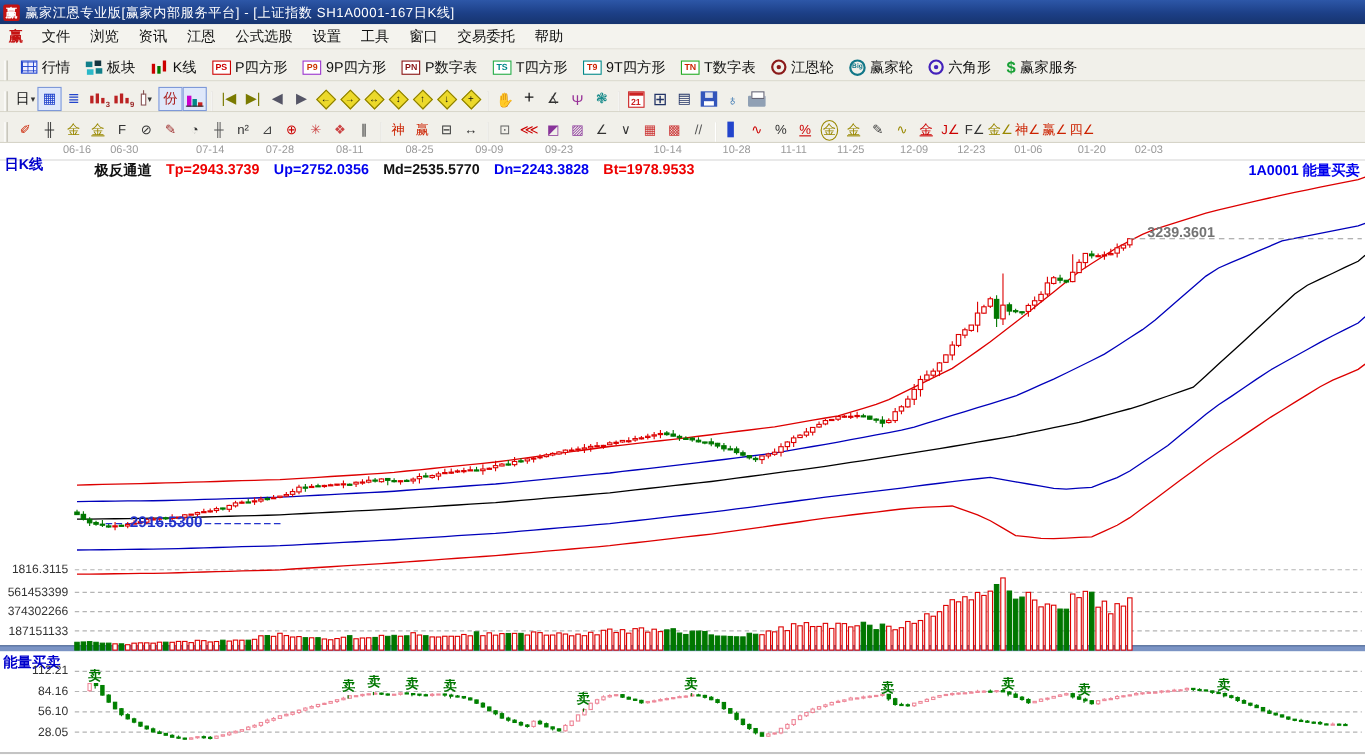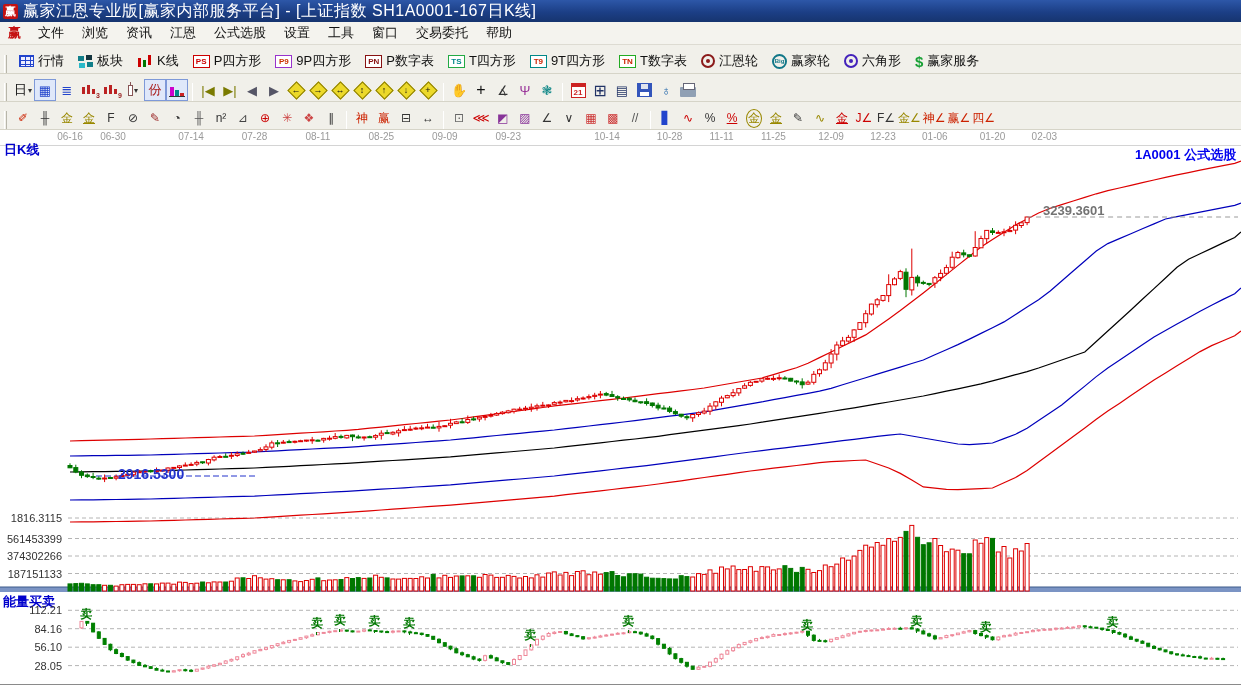--- a/index.html
+++ b/index.html
@@ -5,21 +5,21 @@
   * { box-sizing: border-box; margin: 0; padding: 0; }
   html,body { width:1241px; height:686px; overflow:hidden; }
   body { font-family:"Liberation Sans","DejaVu Sans",sans-serif; background:#fff; }
   #app { position:relative; width:1241px; height:686px; background:#f1f0ea; }
 
   
   .titlebar { height:22px; display:flex; align-items:center; padding-left:3px;
     background:linear-gradient(180deg,#2d57a8 0%,#1c3f86 55%,#16346f 100%); }
   .titlebar .logo { width:15px; height:15px; background:#c41212; color:#fff; font-size:11px;
     font-weight:bold; display:flex; align-items:center; justify-content:center; border-radius:2px; margin-right:5px; }
-  .titlebar .title-text { color:#fff; font-size:16px; letter-spacing:0.5px; }
+  .titlebar .title-text { color:#fff; font-size:12px; letter-spacing:0.5px; }
 
   
   .menubar { height:23px; background:#f4f3ee; border-bottom:1px solid #dddbd2;
     display:flex; align-items:center; padding-left:4px; }
   .menubar .menu-logo { color:#c41212; font-weight:bold; font-size:13px; margin:0 8px 0 4px; }
   .menu-item { font-size:13px; color:#111; padding:2px 9px; cursor:default; }
 
   
   .toolbar { background:#f1f0ea; border-bottom:1px solid #d6d4c8; display:flex; align-items:flex-end; padding-left:2px; }
   .tb1 { height:29px; } .tb2 { height:28px; } .tb3 { height:28px; }
@@ -1352,21 +1352,29 @@
       <div class="clabel date-tick" style="left: 652.633px; top: 1px;">10-28</div>
       <div class="clabel date-tick" style="left: 704.524px; top: 1px;">11-11</div>
       <div class="clabel date-tick" style="left: 756.415px; top: 1px;">11-25</div>
       <div class="clabel date-tick" style="left: 814.072px; top: 1px;">12-09</div>
       <div class="clabel date-tick" style="left: 865.964px; top: 1px;">12-23</div>
       <div class="clabel date-tick" style="left: 917.855px; top: 1px;">01-06</div>
       <div class="clabel date-tick" style="left: 975.512px; top: 1px;">01-20</div>
       <div class="clabel date-tick" style="left: 1027.4px; top: 1px;">02-03</div>
       <div class="clabel pane-title" style="left: 4px; top: 11px;">日K线</div>
       <div class="clabel pane-title" style="left: 3px; top: 463px;">能量买卖</div>
-      <div class="clabel pane-title" style="left: 1135px; top: 16px; color: rgb(0, 0, 238);">1A0001  公式选股</div>
+      <div class="clabel pane-title" style="left: 1135px; top: 16px; color: rgb(0, 0, 238);">1A0001  能量买卖</div>
+      <div class="clabel legend-row" style="left: 86px; top: 16px;">
+        <span style="color: rgb(17, 17, 17);">极反通道</span>
+        <span style="color: rgb(238, 0, 0);">Tp=2943.3739</span>
+        <span style="color: rgb(0, 0, 238);">Up=2752.0356</span>
+        <span style="color: rgb(17, 17, 17);">Md=2535.5770</span>
+        <span style="color: rgb(0, 0, 238);">Dn=2243.3828</span>
+        <span style="color: rgb(238, 0, 0);">Bt=1978.9533</span>
+      </div>
       <div class="clabel px-callout" style="left: 118px; top: 336px; color: rgb(34, 51, 204); font-size: 14px;">2916.5300</div>
       <div class="clabel px-callout" style="left: 1043px; top: 73px; color: #737373;">3239.3601</div>
       <div class="clabel axis-num" style="left: 0px; top: 382px;">1816.3115</div>
       <div class="clabel axis-num" style="left: 0px; top: 402.5px;">561453399</div>
       <div class="clabel axis-num" style="left: 0px; top: 420px;">374302266</div>
       <div class="clabel axis-num" style="left: 0px; top: 437.5px; text-align: right;">187151133</div>
       <div class="clabel axis-num" style="left: 0px; top: 474.3px;">112.21</div>
       <div class="clabel axis-num" style="left: 0px; top: 492.73px;">84.16</div>
       <div class="clabel axis-num" style="left: 0px; top: 511.167px;">56.10</div>
       <div class="clabel axis-num" style="left: 0px; top: 529.597px;">28.05</div>

